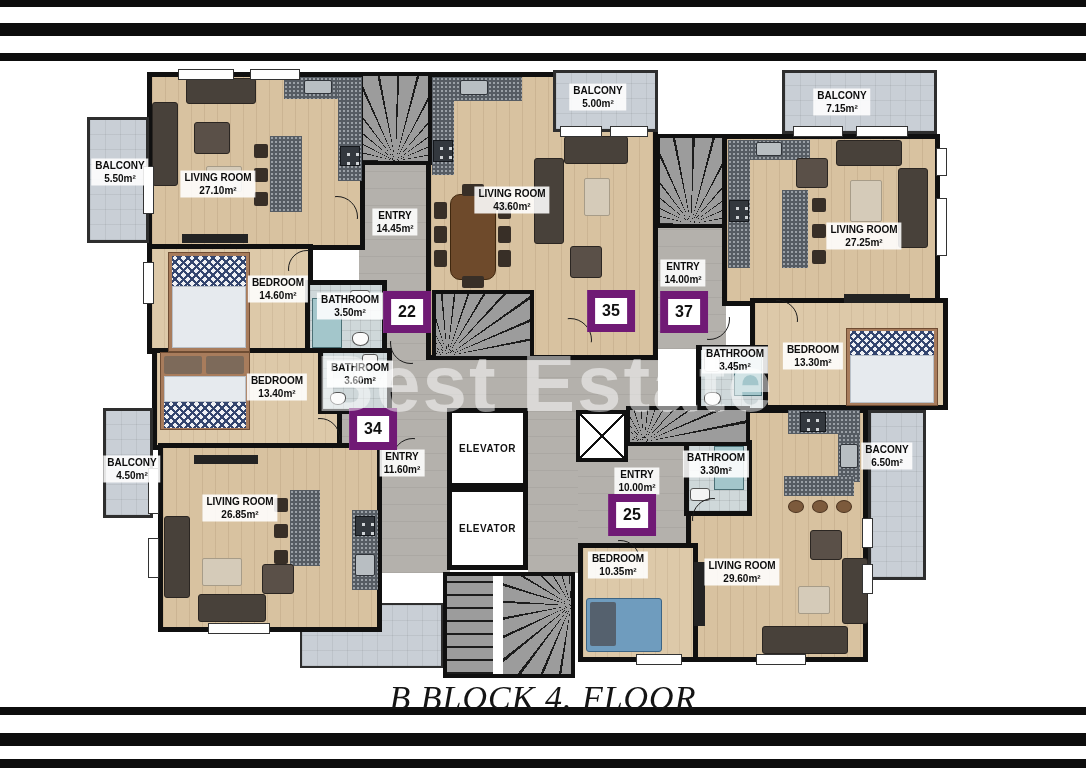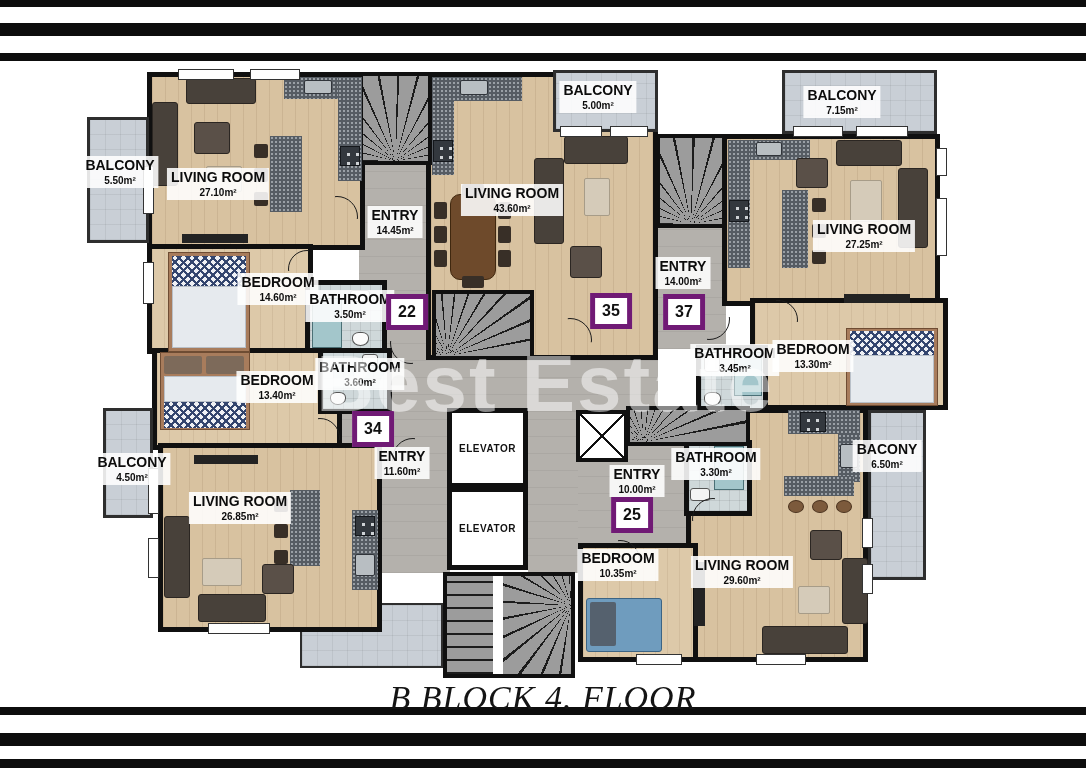--- a/index.html
+++ b/index.html
@@ -43,23 +43,23 @@
   .pill{background:#55616e;border-radius:2px;}
   .win{position:absolute;background:#fff;border:1px solid #333;box-sizing:border-box;}
   .arc{position:absolute;border:1.5px solid #1c1c1c;border-radius:50%;box-sizing:border-box;}
   .q-tl{clip-path:polygon(0 0,55% 0,55% 55%,0 55%);}
   .q-tr{clip-path:polygon(45% 0,100% 0,100% 55%,45% 55%);}
   .q-bl{clip-path:polygon(0 45%,55% 45%,55% 100%,0 100%);}
   .q-br{clip-path:polygon(45% 45%,100% 45%,100% 100%,45% 100%);}
   
   .label{position:absolute;transform:translate(-50%,-50%);background:rgba(255,255,255,.88);
          padding:1px 4px;text-align:center;white-space:nowrap;z-index:40;line-height:1.25;}
-  .label .ln{display:block;font-weight:bold;font-size:14px;color:#0c0c0c;}
+  .label .ln{display:block;font-weight:bold;font-size:10px;color:#0c0c0c;}
   .label .la{display:block;font-weight:bold;font-size:10px;color:#0c0c0c;}
-  .badge{position:absolute;transform:translate(-50%,-50%);background:#fff;border:5px solid #701a75;
+  .badge{position:absolute;transform:translate(-50%,-50%);background:#fff;border:8px solid #701a75;
          color:#111;font-weight:bold;font-size:16px;padding:3px 7px;z-index:41;line-height:20px;}
   .title{position:absolute;left:0;right:0;top:679px;text-align:center;z-index:45;
          font-family:"Liberation Serif",serif;font-style:italic;font-size:34px;color:#141414;letter-spacing:1px;}
   .wm1{position:absolute;left:265px;top:338px;width:560px;text-align:center;z-index:60;pointer-events:none;
        font-weight:bold;font-size:80px;color:rgba(255,255,255,.50);letter-spacing:2px;}
   .wm2{position:absolute;left:470px;top:426px;width:440px;text-align:center;z-index:60;pointer-events:none;
        font-size:23px;color:rgba(255,255,255,.55);letter-spacing:2px;}
 </style>
 </head>
 <body>

